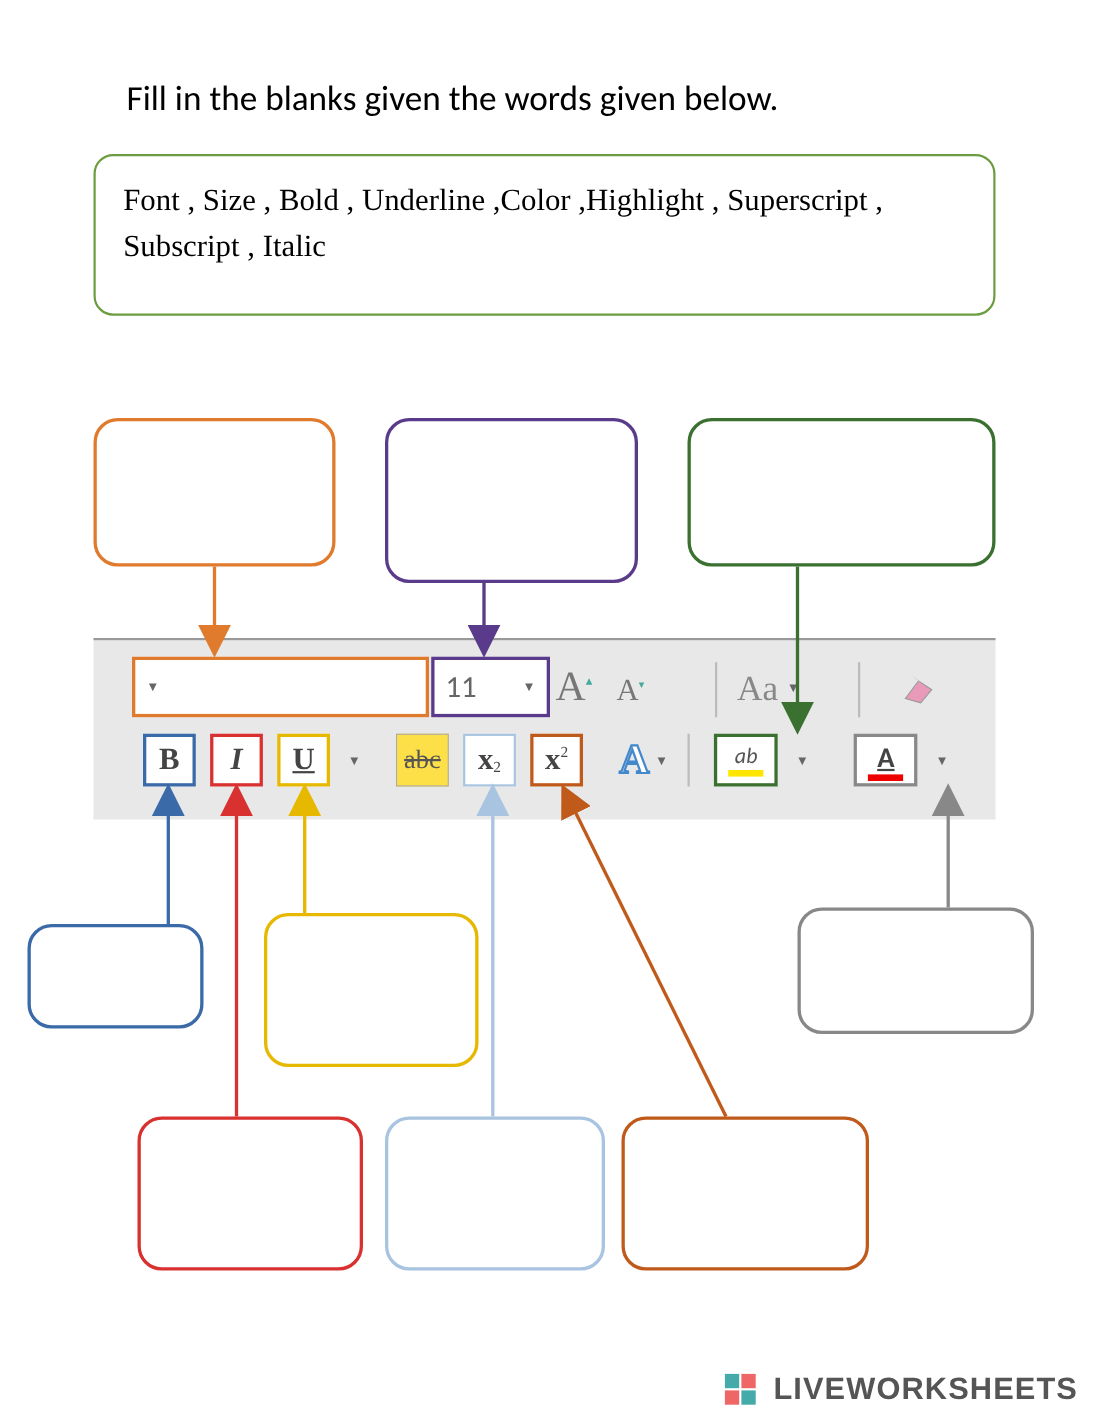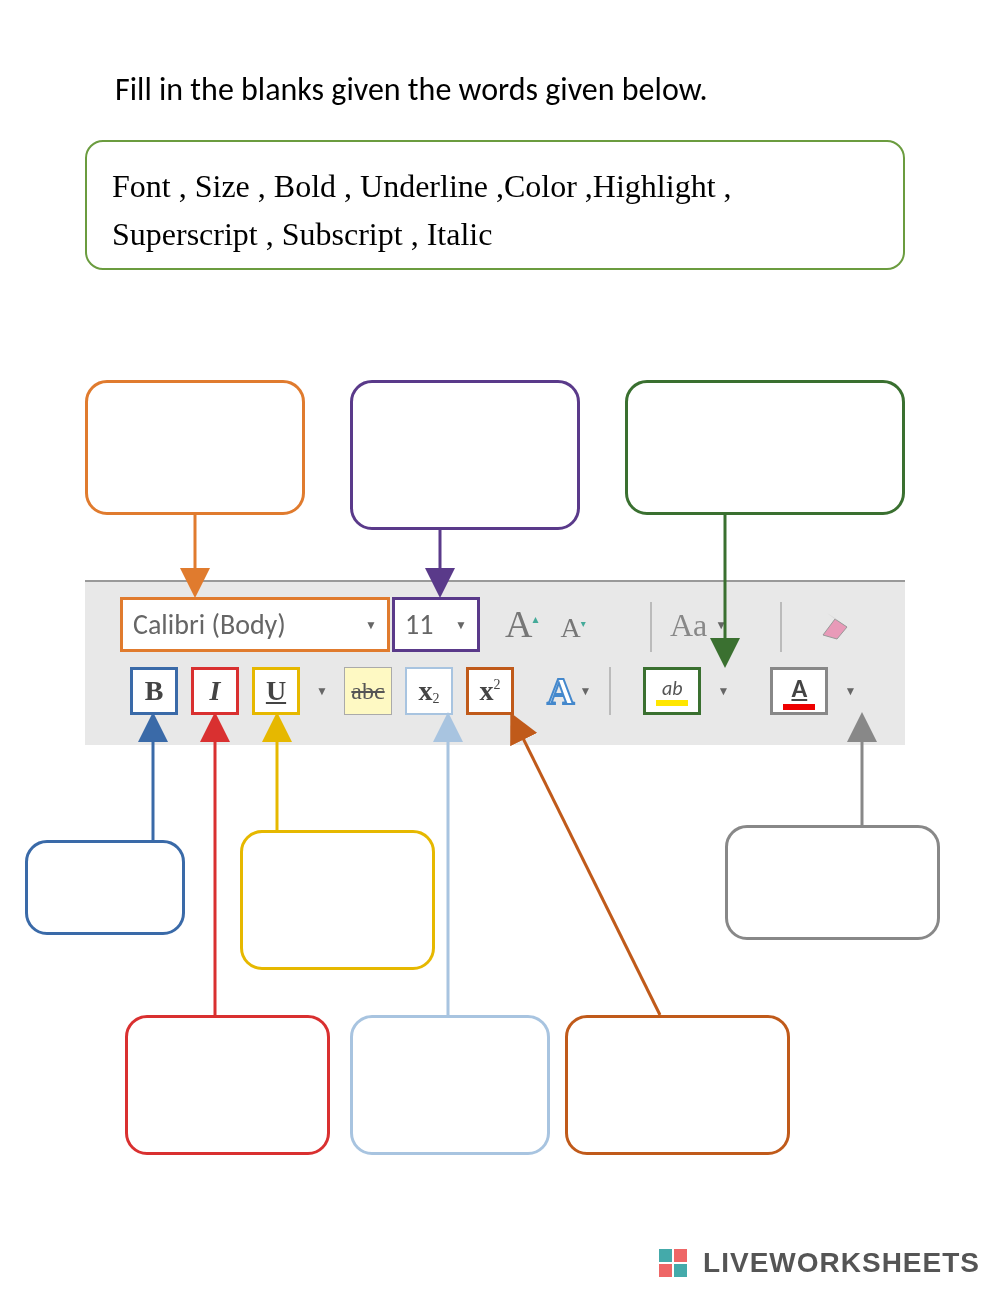--- a/index.html
+++ b/index.html
@@ -15,26 +15,26 @@
       top: 70px;
       left: 115px;
       font-size: 32px;
       color: #000;
     }
     .word-bank {
       position: absolute;
       top: 140px;
       left: 85px;
       width: 820px;
-      height: 130px;
+      height: 147px;
       border: 2px solid #6b9c3f;
       border-radius: 18px;
       padding: 20px 25px;
       font-family: "Times New Roman", serif;
-      font-size: 32px;
+      font-size: 28px;
       line-height: 1.5;
       color: #000;
     }
     .blank-box {
       position: absolute;
       border-width: 3px;
       border-style: solid;
       border-radius: 22px;
       background: #fff;
     }
@@ -76,21 +76,21 @@
       color: #666;
       padding: 8px 10px;
       display: flex;
       align-items: center;
       justify-content: space-between;
     }
     .font-size {
       position: absolute;
       left: 307px;
       top: 0;
-      width: 88px;
+      width: 108px;
       height: 55px;
       border: 3px solid #5a3a8a;
       background: #fff;
       font-size: 28px;
       color: #666;
       padding: 3px 10px;
       display: flex;
       align-items: center;
       justify-content: space-between;
     }
@@ -141,21 +141,21 @@
       align-items: center;
       justify-content: center;
       font-size: 28px;
       font-family: "Times New Roman", serif;
       color: #444;
       position: relative;
     }
     .bold-btn { font-weight: bold; border: 3px solid #3a6aa8; }
     .italic-btn { font-style: italic; font-weight: bold; border: 3px solid #d93030; }
     .under-btn { text-decoration: underline; font-weight: bold; border: 3px solid #e6b800; }
-    .strike-btn { background: #fef9c3; text-decoration: line-through; font-size: 24px; color: #555; }
+    .strike-btn { background: #fde047; text-decoration: line-through; font-size: 24px; color: #555; margin-left: 16px; }
     .sub-btn { border: 2px solid #a8c4e0; }
     .sup-btn { border: 3px solid #c05a1a; }
     .dropdown-mini {
       width: 18px;
       height: 48px;
       display: flex;
       align-items: center;
       justify-content: center;
       font-size: 12px;
       color: #666;
@@ -175,21 +175,21 @@
     }
     .highlight-btn {
       width: 58px;
       height: 48px;
       border: 3px solid #3a7030;
       background: #fff;
       display: flex;
       flex-direction: column;
       align-items: center;
       justify-content: center;
-      margin-left: 14px;
+      margin-left: 4px;
       position: relative;
     }
     .highlight-pen { font-size: 20px; color: #555; font-style: italic; }
     .yellow-bar { width: 32px; height: 6px; background: #ffe600; }
     .font-color-btn {
       width: 58px;
       height: 48px;
       border: 3px solid #888;
       background: #fff;
       display: flex;
@@ -249,21 +249,20 @@
 
 <div class="word-bank">Font , Size , Bold , Underline ,Color ,Highlight , Superscript , Subscript , Italic</div>
 
 <div class="blank-box" style="top:380px;left:85px;width:220px;height:135px;border-color:#e07b2e;"></div>
 <div class="blank-box" style="top:380px;left:350px;width:230px;height:150px;border-color:#5a3a8a;"></div>
 <div class="blank-box" style="top:380px;left:625px;width:280px;height:135px;border-color:#3a7030;"></div>
 
 <div class="ribbon">
   <div class="row1">
     <div class="font-name">
-      <span>Calibri (Body)</span>
       <span class="tri">▼</span>
     </div>
     <div class="font-size">
       <span>11</span>
       <span class="tri">▼</span>
     </div>
     <div class="grow-shrink">
       <span><span>A</span><sup style="font-size:12px;color:#4a9;">▴</sup></span>
       <span class="small"><span>A</span><sup style="font-size:10px;color:#4a9;">▾</sup></span>
     </div>

